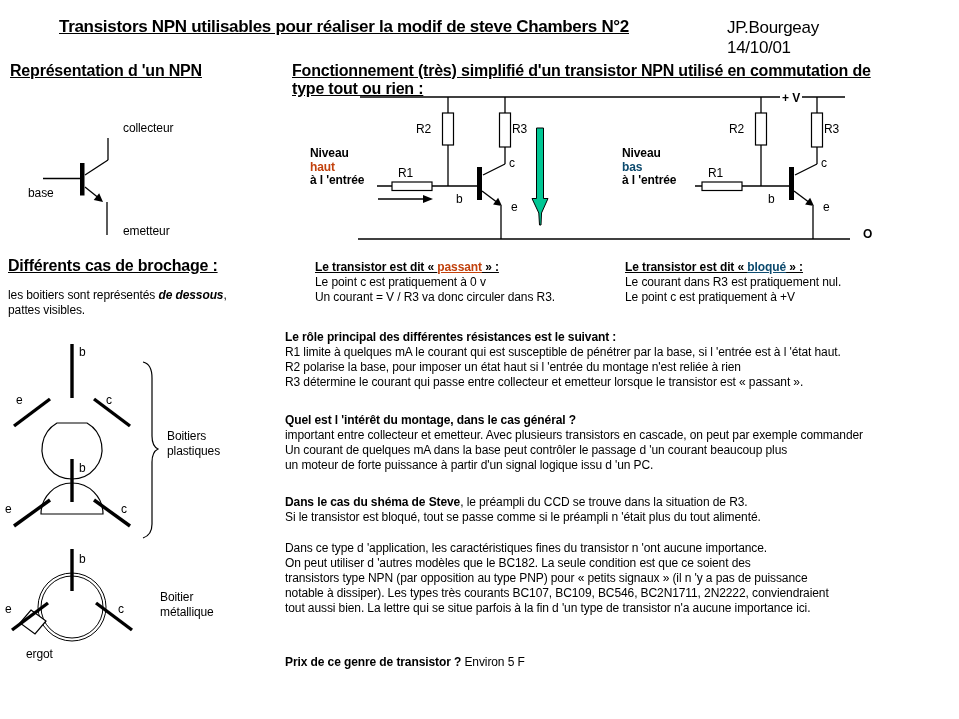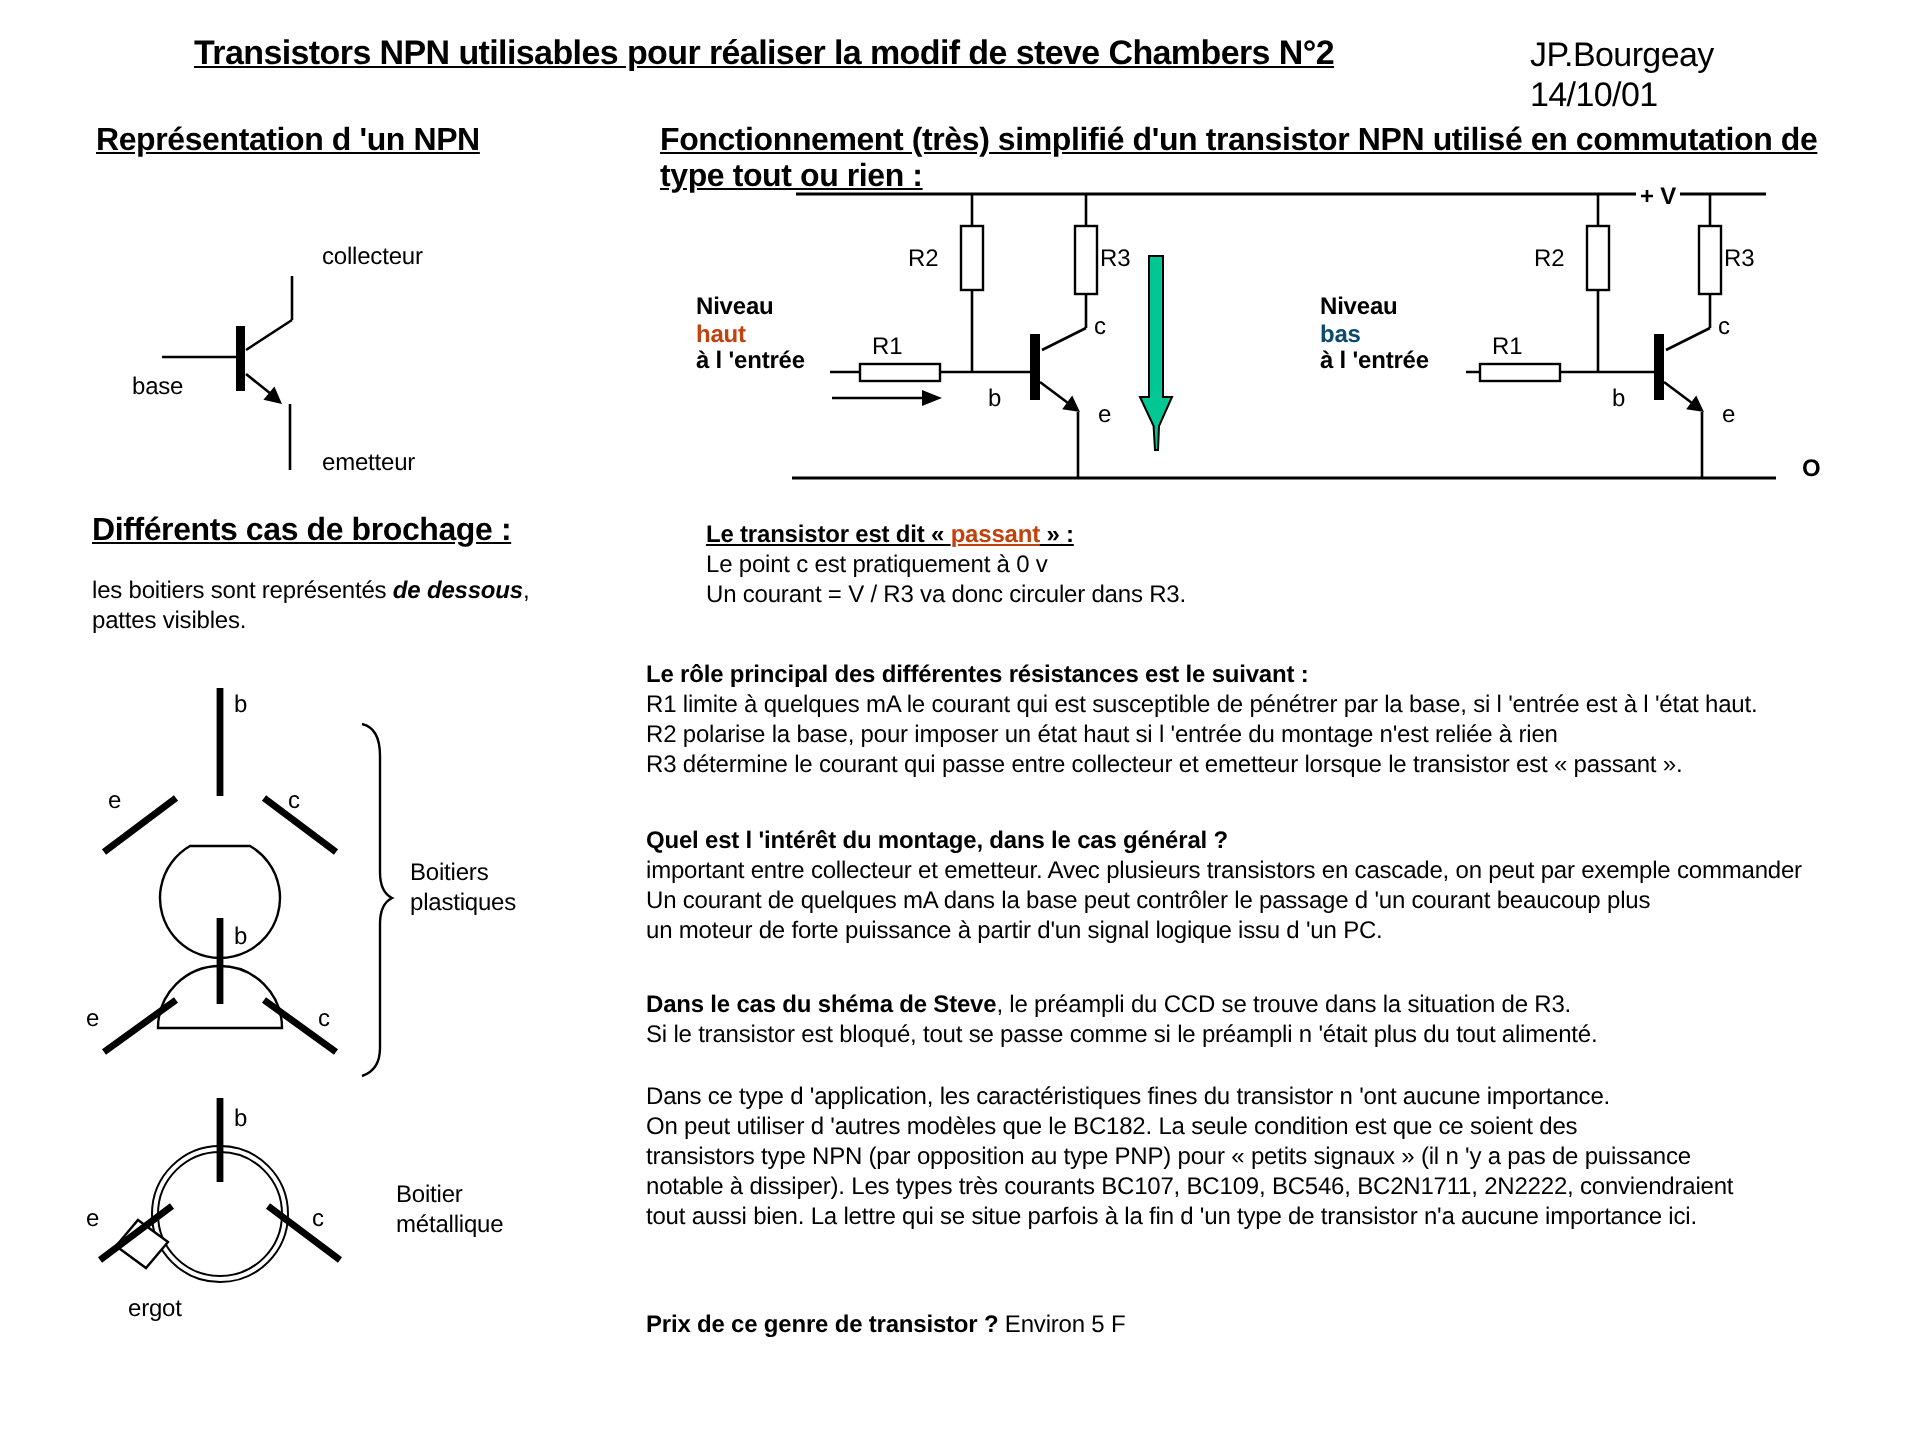--- a/index.html
+++ b/index.html
@@ -1,17 +1,17 @@
 <!DOCTYPE html>
 <html><head>
 <meta charset="utf-8">
 <style>
   html,body{margin:0;padding:0;background:#fff;}
   .page{position:relative;width:872px;height:719px;background:#ffffff;overflow:hidden;
-        font-family:"Liberation Sans",sans-serif;color:#000;letter-spacing:-0.1px;margin-left:38px;}
+        font-family:"Liberation Sans",sans-serif;color:#000;letter-spacing:-0.1px;}
   .abs{position:absolute;}
   .b{font-weight:bold;}
   .u{text-decoration:underline;}
   .i{font-style:italic;}
   .t12{font-size:12px;line-height:15px;}
   .line{white-space:pre;}
   .teal{color:#c2410c;}
   .orange{color:#0c4a6e;}
   .title{font-size:17px;font-weight:bold;text-decoration:underline;letter-spacing:-0.3px;}
   .author{font-size:17px;letter-spacing:-0.3px;}
@@ -160,20 +160,25 @@
     <div class="line">à l 'entrée</div>
   </div>
   <span class="abs t12 b line" style="left:780px;top:91px;background:#fff;padding:0 2px;">+ V</span>
   <span class="abs t12 b line" style="left:863px;top:227px;">O volts</span>
 
   <div class="abs t12" style="left:315px;top:260px;">
     <div class="line b u"><span>Le transistor est dit « </span><span class="teal u">passant</span><span> » :</span></div>
     <div class="line">Le point c est pratiquement à 0 v</div>
     <div class="line">Un courant = V / R3 va donc circuler dans R3.</div>
   </div>
+  <div class="abs t12" style="left:625px;top:260px;">
+    <div class="line b u"><span>Le transistor est dit « </span><span class="orange u">bloqué</span><span> » :</span></div>
+    <div class="line">Le courant dans R3 est pratiquement nul.</div>
+    <div class="line">Le point c est pratiquement à +V</div>
+  </div>
 
   <div class="abs t12" style="left:285px;top:330px;">
     <div class="line b">Le rôle principal des différentes résistances est le suivant :</div>
     <div class="line">R1 limite à quelques mA le courant qui est susceptible de pénétrer par la base, si l 'entrée est à l 'état haut.</div>
     <div class="line">R2 polarise la base, pour imposer un état haut si l 'entrée du montage n'est reliée à rien</div>
     <div class="line">R3 détermine le courant qui passe entre collecteur et emetteur lorsque le transistor est « passant ».</div>
   </div>
 
   <div class="abs t12" style="left:285px;top:413px;">
     <div class="line b">Quel est l 'intérêt du montage, dans le cas général ?</div>

